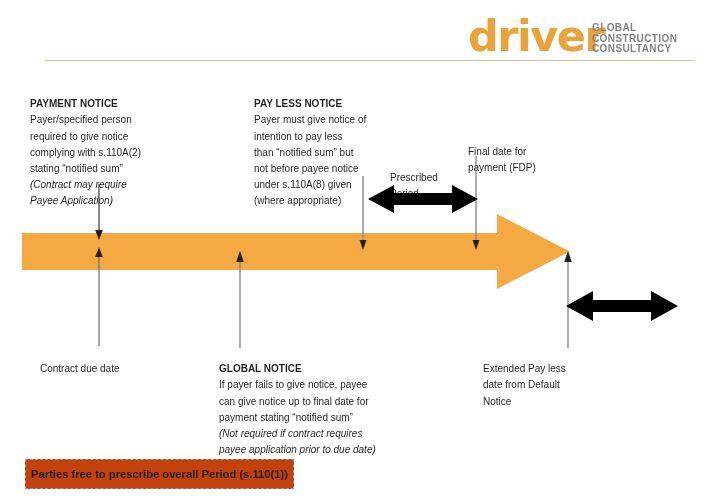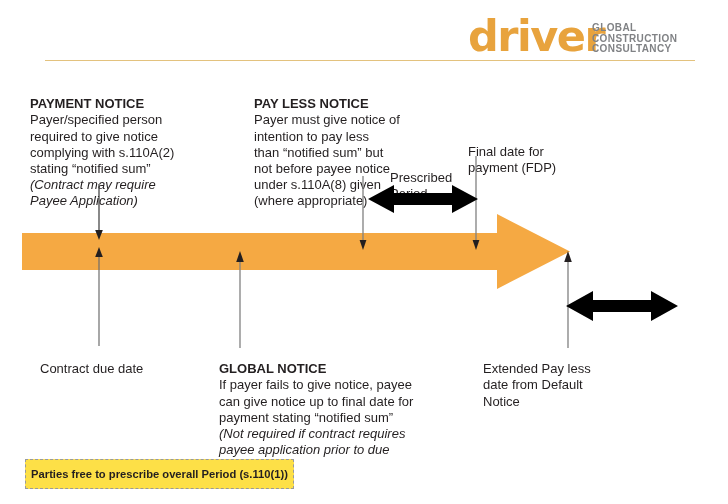--- a/index.html
+++ b/index.html
@@ -61,21 +61,21 @@
     top: 56px;
     width: 650px;
     height: 1px;
     background: #E3C27E;
   }
 
   
   .txt {
     position: absolute;
     font-family: "Liberation Sans", sans-serif;
-    font-size: 13px;
+    font-size: 10px;
     line-height: 16.2px;
     color: #231f20;
     white-space: pre-line;
   }
   .txt .hd {
     font-weight: bold;
     display: block;
   }
   .txt .it {
     font-style: italic;
@@ -113,21 +113,21 @@
   #conn-extended       { left: 557px; top: 244px; width: 24px;  height: 100px; }
 
   
   .bottom-box {
     position: absolute;
     left: 25px;
     top: 455px;
     width: 267px;
     height: 28px;
     border: 1px dashed #9a9a9a;
-    background: #fde047;
+    background: #c2410c;
     display: flex;
     align-items: center;
     justify-content: center;
   }
   .bottom-box-label {
     font-family: "Liberation Sans", sans-serif;
     font-size: 11.2px;
     font-weight: bold;
     color: #231f20;
     white-space: nowrap;

